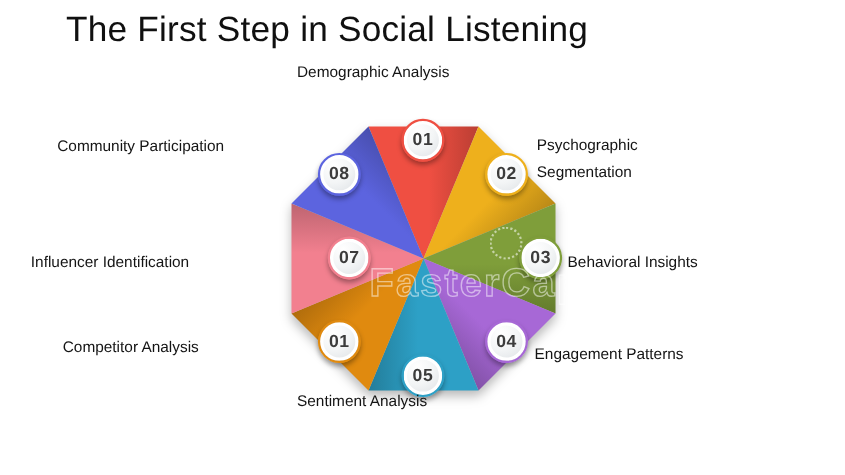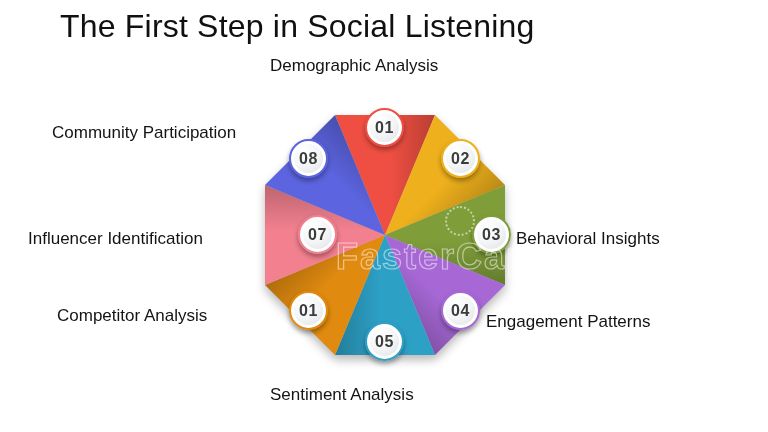--- a/index.html
+++ b/index.html
@@ -9,29 +9,29 @@
   }
   .slide{position:absolute;inset:0;}
   .title{
     position:absolute;left:60px;top:8px;margin:0;
     font-size:32px;font-weight:400;color:#101010;letter-spacing:0.2px;
     white-space:nowrap;
   }
   #octagon{position:absolute;left:0;top:0;z-index:10;
     filter:drop-shadow(0 5px 5px rgba(0,0,0,0.28));}
   .lbl{
-    position:absolute;font-size:17px;color:#141414;line-height:25px;
+    position:absolute;font-size:14px;color:#141414;line-height:25px;
     white-space:nowrap;z-index:40;
   }
   .lbl.wrap{white-space:normal;width:160px;}
   .pos-top{left:270px;top:53px;}
   .pos-top-right{left:488px;top:119px;}
   .pos-right{left:516px;top:226px;}
   .pos-bottom-right{left:486px;top:309px;}
-  .pos-bottom{left:270px;top:382px;}
+  .pos-bottom{left:270px;top:352px;}
   .pos-bottom-left{left:57px;top:303px;}
   .pos-left{left:28px;top:226px;}
   .pos-top-left{left:52px;top:120px;}
   .badge{
     position:absolute;width:35px;height:35px;border-radius:50%;
     background:radial-gradient(circle at 35% 28%, #ffffff 0%, #f3f5f6 45%, #d9dde1 100%);
     display:flex;align-items:center;justify-content:center;
     font-size:16px;font-weight:bold;color:#3c3c3c;letter-spacing:0.5px;
     box-shadow:0 3px 5px rgba(0,0,0,0.35), inset 0 0 0 3px #ffffff;
     z-index:20;
@@ -121,20 +121,21 @@
       <div class="badge" style="left: 441px; top: 139px; border: 2.5px solid rgb(238, 176, 28);">02</div>
       <div class="badge" style="left: 472px; top: 215px; border: 2.5px solid rgb(127, 158, 58);">03</div>
       <div class="badge" style="left: 441px; top: 291px; border: 2.5px solid rgb(167, 104, 214);">04</div>
       <div class="badge" style="left: 365px; top: 322px; border: 2.5px solid rgb(45, 160, 198);">05</div>
       <div class="badge" style="left: 289px; top: 291px; border: 2.5px solid rgb(224, 138, 15);">01</div>
       <div class="badge" style="left: 258px; top: 215px; border: 2.5px solid rgb(242, 128, 143); margin-left: 40px;">07</div>
       <div class="badge" style="left: 289px; top: 139px; border: 2.5px solid rgb(92, 100, 223);">08</div>
     </div>
 
   <div class="lbl pos-top">Demographic Analysis</div>
+  <div class="lbl pos-top-right wrap">Psychographic Segmentation</div>
   <div class="lbl pos-right">Behavioral Insights</div>
   <div class="lbl pos-bottom-right">Engagement Patterns</div>
   <div class="lbl pos-bottom">Sentiment Analysis</div>
   <div class="lbl pos-bottom-left">Competitor Analysis</div>
   <div class="lbl pos-left">Influencer Identification</div>
   <div class="lbl pos-top-left">Community Participation</div>
 
 </div>
 
 </body></html>

